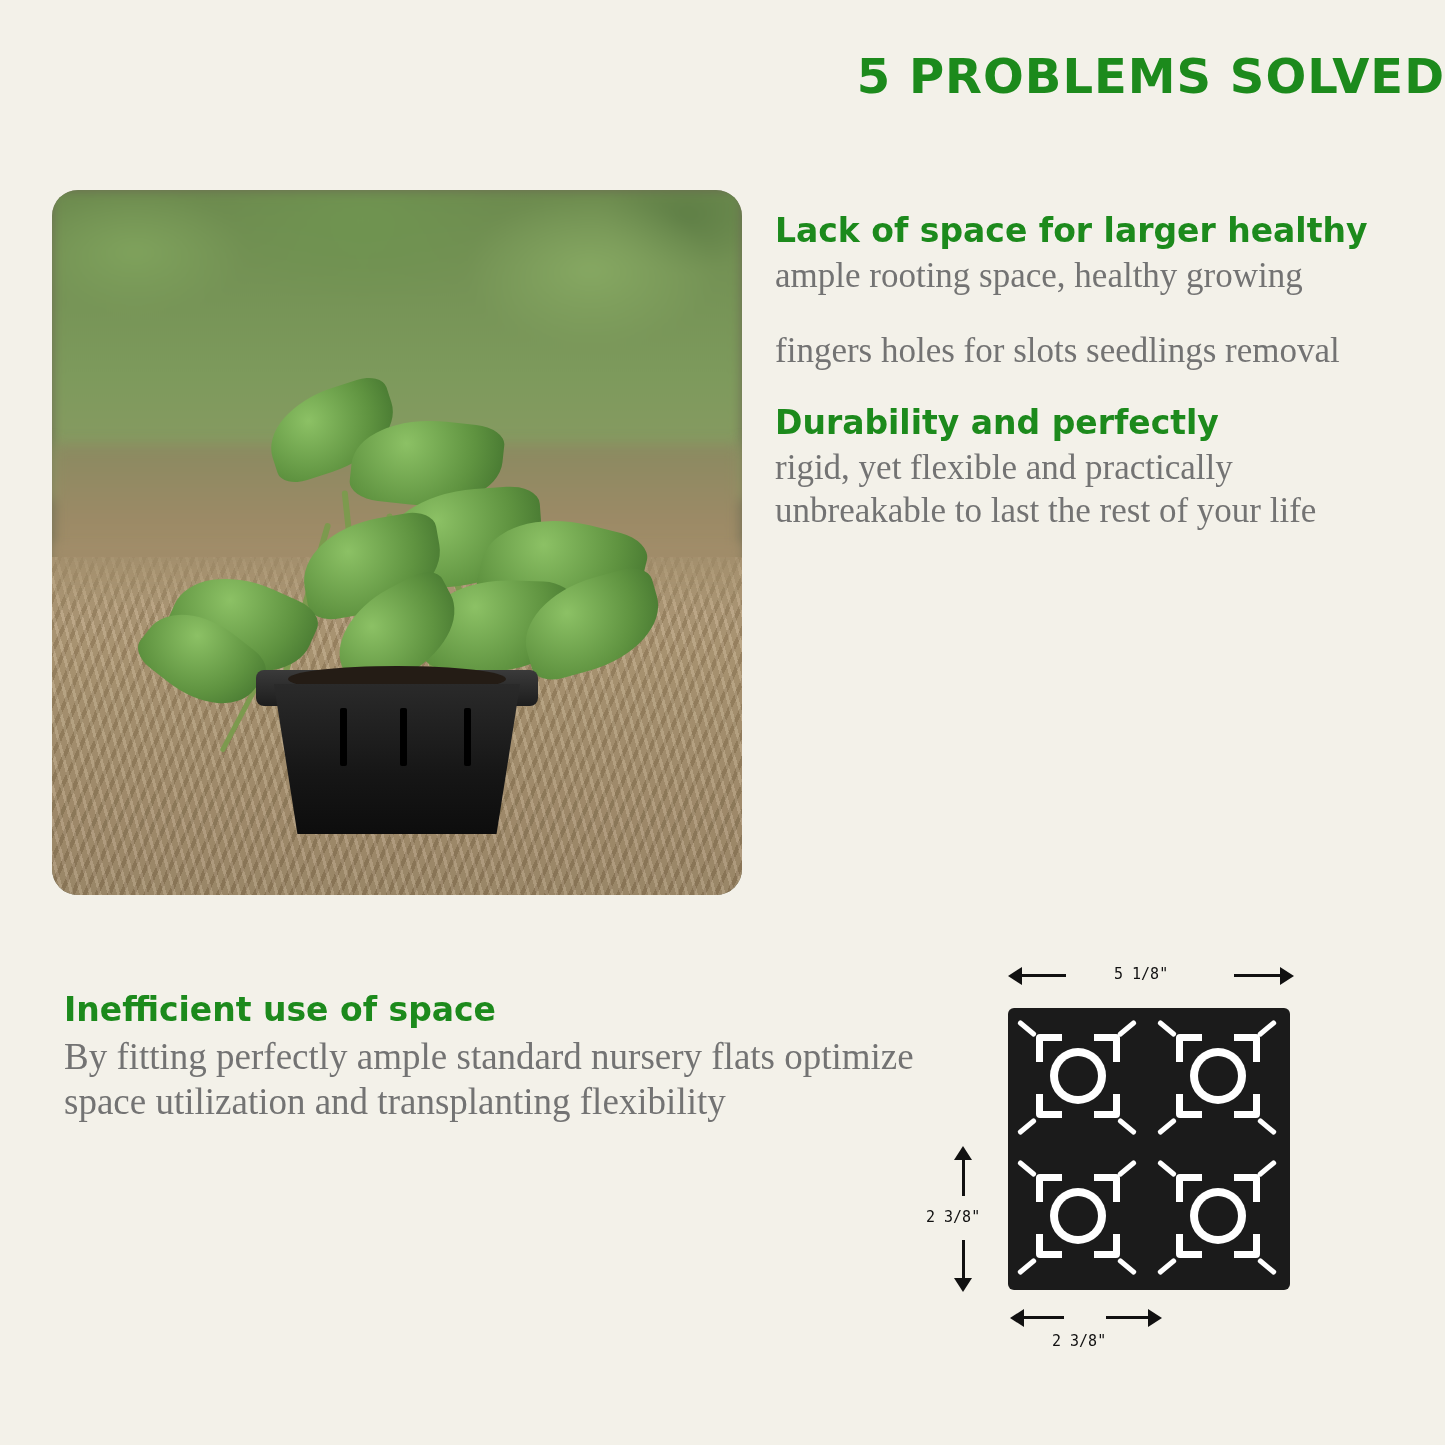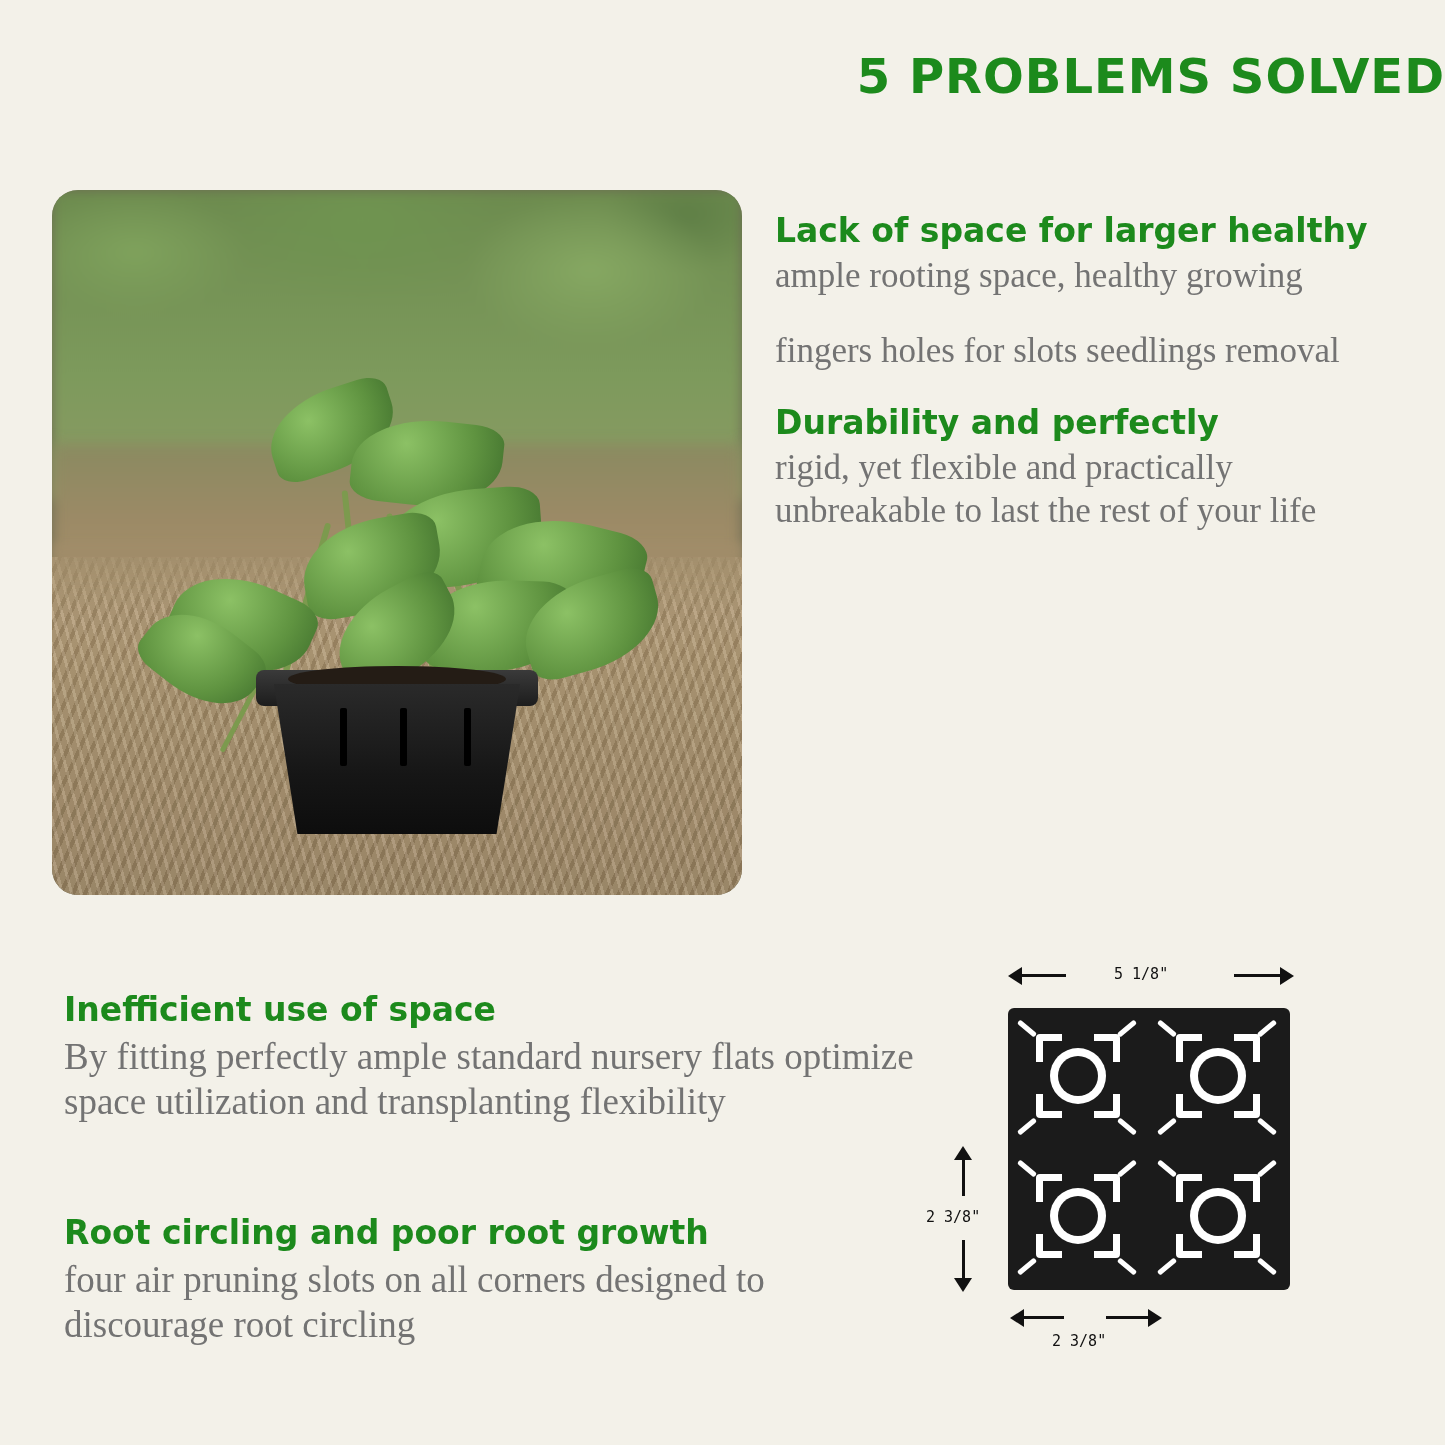--- a/index.html
+++ b/index.html
@@ -282,24 +282,20 @@
     <div class="block">
       <p class="head">Durability and perfectly</p>
       <p class="body-text">rigid, yet flexible and practically unbreakable to last the rest of your life</p>
     </div>
   </div>
 
   <div class="bcol">
     <div class="block2">
       <p class="head">Inefficient use of space</p>
       <p class="body-text">By fitting perfectly ample standard nursery flats optimize space utilization and transplanting flexibility</p>
-    </div>
-    <div>
-      <p class="head">Root circling and poor root growth</p>
-      <p class="body-text"> four  air pruning slots on all corners designed to discourage root circling</p>
     </div>
   </div>
 
   <div class="diagram">
 
     <div class="arrowline" style="left:30px; top:24px; width:46px; height:3px;"></div>
     <div class="arrowhead" style="left:18px; top:17px; border-top:9px solid transparent; border-bottom:9px solid transparent; border-right:14px solid #111;"></div>
     <div class="arrowline" style="left:244px; top:24px; width:46px; height:3px;"></div>
     <div class="arrowhead" style="left:290px; top:17px; border-top:9px solid transparent; border-bottom:9px solid transparent; border-left:14px solid #111;"></div>
     <div class="dimlabel" style="left:124px; top:15px;">5 1/8"</div>

